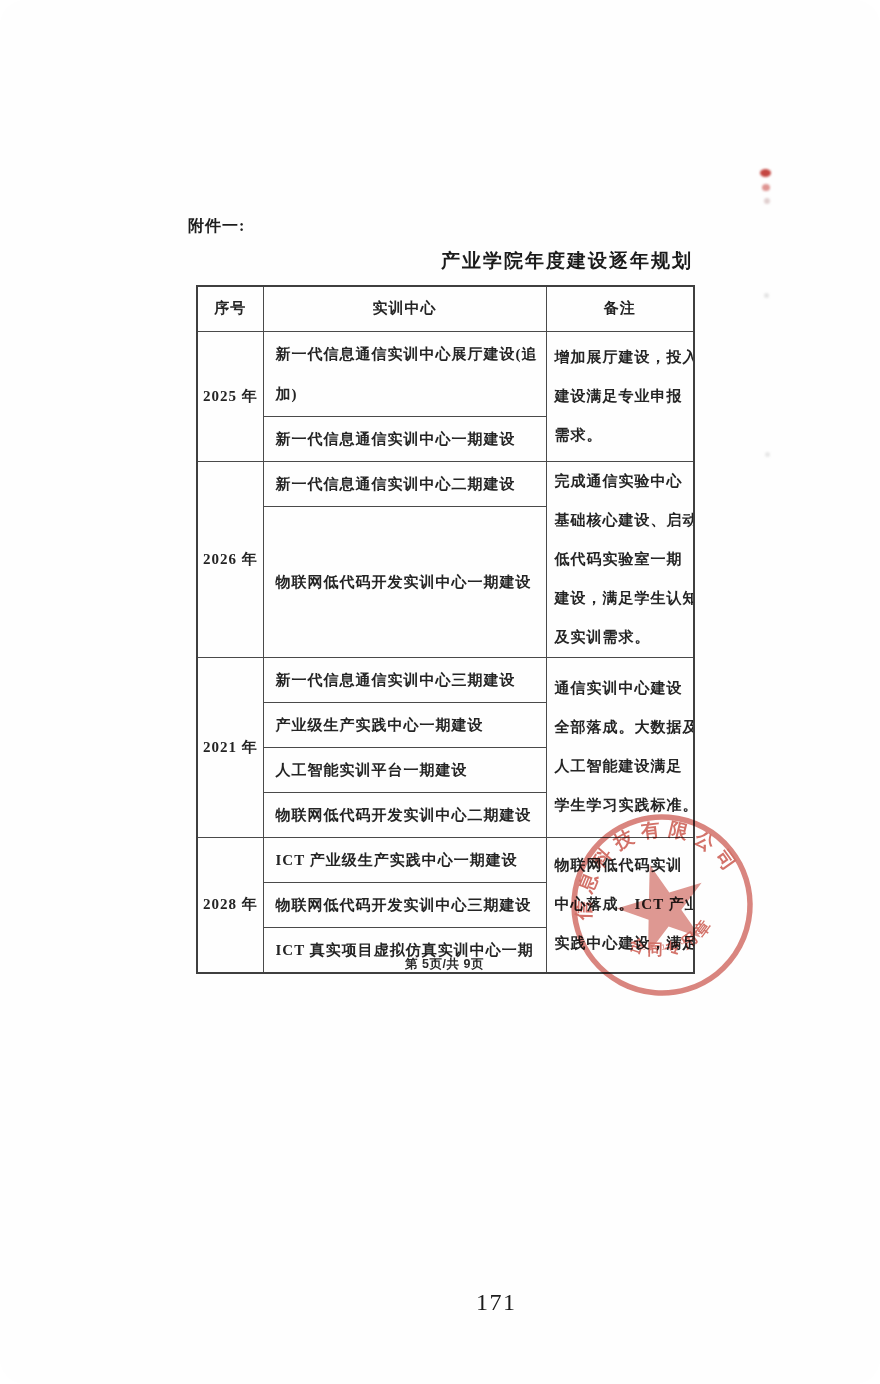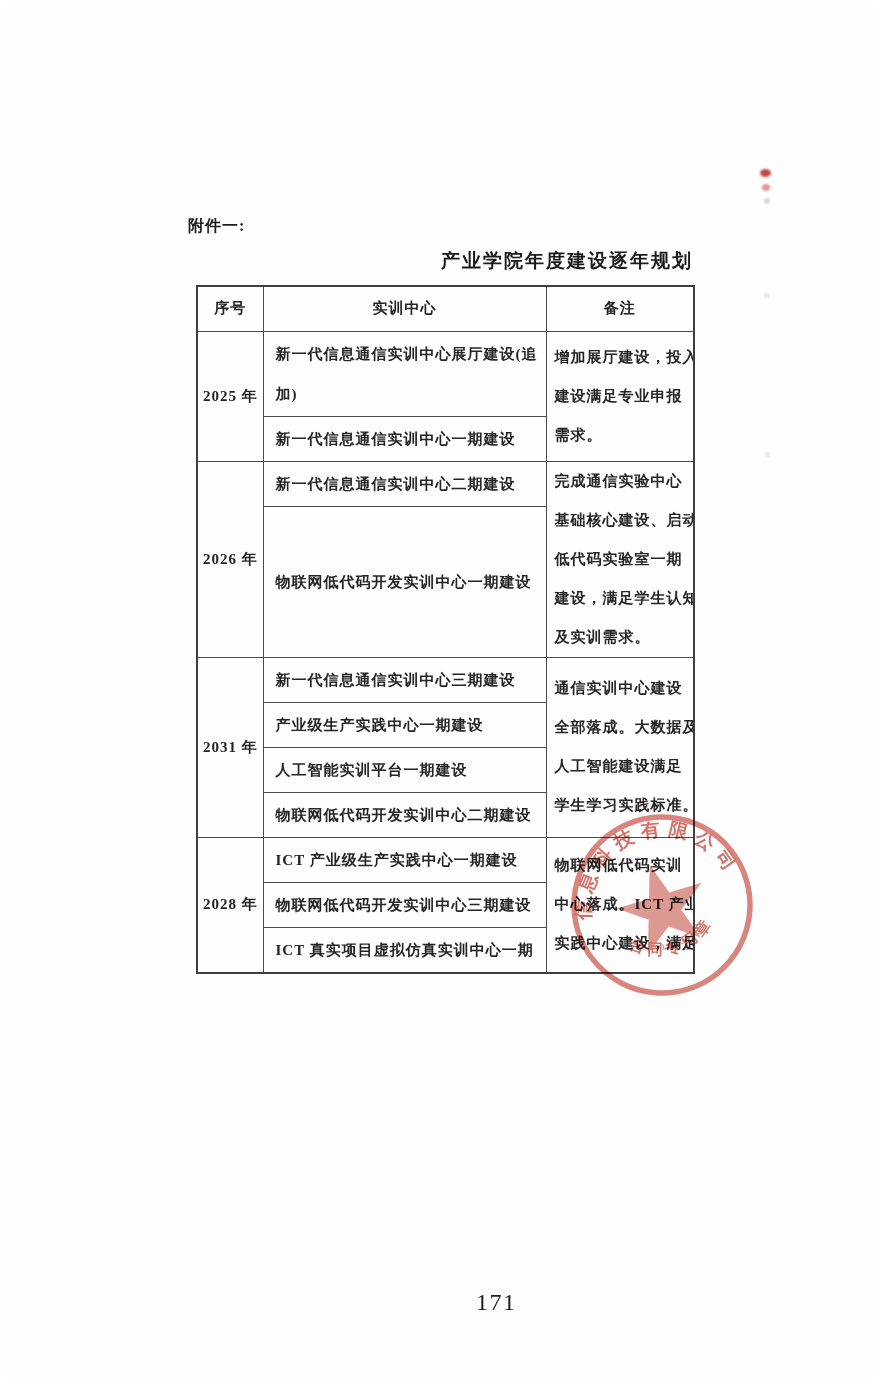--- a/index.html
+++ b/index.html
@@ -153,21 +153,21 @@
             <div class="remark-line">低代码实验室一期</div>
             <div class="remark-line">建设，满足学生认知</div>
             <div class="remark-line">及实训需求。</div>
           </td>
         </tr>
         <tr class="h151">
           <td class="item-cell">物联网低代码开发实训中心一期建设</td>
         </tr>
 
         <tr class="h40">
-          <td class="year-cell" rowspan="4">2031 年</td>
+          <td class="year-cell" rowspan="4">2021 年</td>
           <td class="item-cell">新一代信息通信实训中心三期建设</td>
           <td class="remark-cell" rowspan="4">
             <div class="remark-line">通信实训中心建设</div>
             <div class="remark-line">全部落成。大数据及</div>
             <div class="remark-line">人工智能建设满足</div>
             <div class="remark-line">学生学习实践标准。</div>
           </td>
         </tr>
         <tr class="h40">
           <td class="item-cell">产业级生产实践中心一期建设</td>
@@ -191,20 +191,21 @@
         <tr class="h41">
           <td class="item-cell">物联网低代码开发实训中心三期建设</td>
         </tr>
         <tr class="h41">
           <td class="item-cell">ICT 真实项目虚拟仿真实训中心一期</td>
         </tr>
       </tbody>
     </table>
   </div>
 
+  <div class="page-indicator">第 5页/共 9页</div>
 
   <svg class="company-stamp" viewBox="0 0 200 200" xmlns="http://www.w3.org/2000/svg">
     <defs>
       <path id="ringPath" d="M 27,104 A 73,73 0 0 1 173,104" fill="none"></path>
       <path id="bannerPath" d="M 48,121 A 62,62 0 0 0 152,121" fill="none"></path>
       <path id="serialPath" d="M 38,111 A 75,75 0 0 0 162,111" fill="none"></path>
     </defs>
     <g transform="rotate(-17 100 100)" opacity="0.82">
       <circle cx="100" cy="100" r="88" fill="none" stroke="#c23a2e" stroke-width="5.5" opacity="0.85"></circle>
       <polygon points="100,58 110.6,90.2 144.4,90.2 117.1,110.1 127.5,142.3 100,122.5 72.5,142.3 82.9,110.1 55.6,90.2 89.4,90.2" fill="#c23a2e" opacity="0.72"></polygon>

